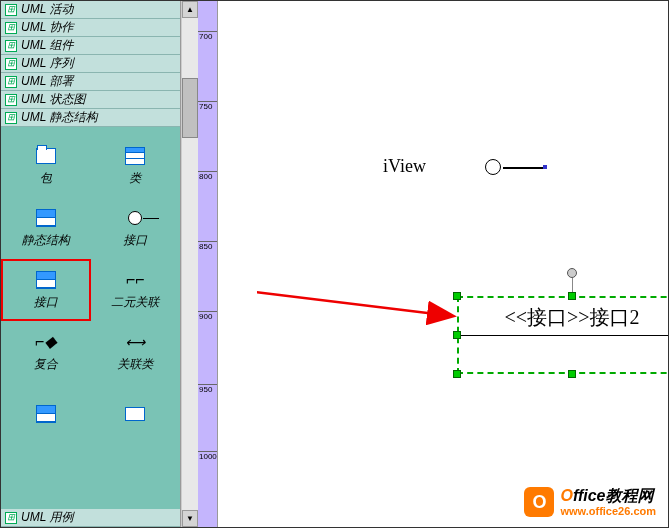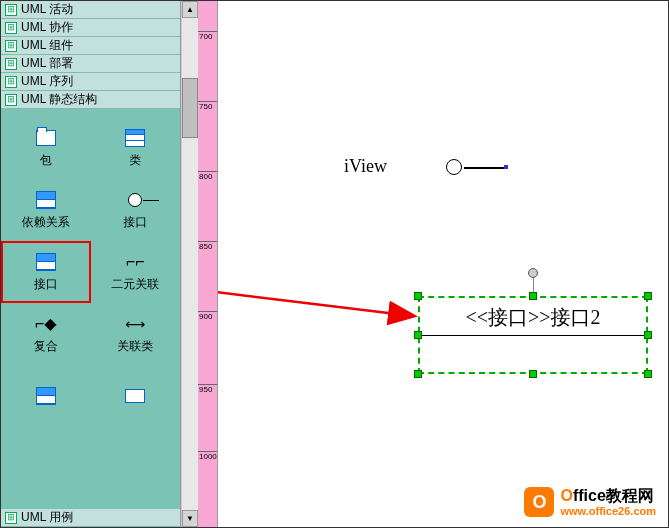--- a/index.html
+++ b/index.html
@@ -1,20 +1,20 @@
 <!DOCTYPE html>
 <html><head>
 <meta charset="utf-8">
 <style>
 * { box-sizing: border-box; margin: 0; padding: 0; }
 body { font-family: "SimSun", Arial, sans-serif; font-size: 12px; background: #fff; width: 669px; height: 528px; overflow: hidden; position: relative; }
 
 .container { display: flex; height: 528px; border: 1px solid #333; }
 
-.sidebar { width: 180px; background: #C2E0DC; border-right: 1px solid #999; display: flex; flex-direction: column; }
+.sidebar { width: 180px; background: #C2E0DC; border-right: 1px solid #999; display: flex; flex-direction: column; font-style: italic; }
 
 .tree-item { display: flex; align-items: center; height: 18px; background: #C2E0DC; border-bottom: 1px solid #8AB5B0; padding-left: 4px; cursor: pointer; }
 .tree-icon { width: 12px; height: 12px; border: 1px solid #0a5; background: #fff; display: flex; align-items: center; justify-content: center; margin-right: 4px; font-size: 9px; color: #0a5; line-height: 1; }
 .tree-icon::before { content: "⊞"; }
 
 .shape-panel { background: #7AC3B5; flex: 1; padding: 8px 0; display: grid; grid-template-columns: 1fr 1fr; grid-auto-rows: 62px; }
 .shape-cell { display: flex; flex-direction: column; align-items: center; justify-content: center; gap: 4px; }
 .shape-icon { width: 26px; height: 20px; display: flex; align-items: center; justify-content: center; }
 .shape-label { font-size: 12px; color: #000; }
 
@@ -36,28 +36,28 @@
 .iface-circle::after { content: ""; position: absolute; left: 14px; top: 6px; width: 16px; height: 1px; background: #000; }
 
 .gen-arrow::before { content: "◁——"; font-size: 12px; letter-spacing: -2px; }
 
 .binary-line { font-size: 16px; }
 
 .assoc-ic::before { content: "⟷"; font-size: 14px; }
 .assoc-ic2 { border-bottom: 1px dashed #000; width: 20px; position: relative; }
 .assoc-ic2::after { content: "▸"; position: absolute; right: -4px; top: -7px; font-size: 10px; }
 
-.ruler-v { width: 20px; background: #f9a8d4; border-right: 1px solid #999; position: relative; }
+.ruler-v { width: 20px; background: #c4b5fd; border-right: 1px solid #999; position: relative; }
 .ruler-v .tick { position: absolute; left: 0; width: 100%; border-top: 1px solid #666; font-size: 8px; padding-left: 1px; }
 
 .scrollbar-v { width: 17px; background: #e8e8e8; border-left: 1px solid #ccc; display: flex; flex-direction: column; }
 .scroll-btn { height: 17px; background: #d4d4d4; border: 1px solid #999; display: flex; align-items: center; justify-content: center; font-size: 8px; }
 .scroll-thumb { height: 60px; background: #c0c0c0; border: 1px solid #888; margin-top: 60px; }
 
-.canvas { flex: 1; position: relative; background-image: radial-gradient(circle, #bbb 0.5px, transparent 0.5px); background-size: 14px 14px; background-position: 4px 4px; overflow: hidden; }
+.canvas { flex: 1; position: relative; background-image: radial-gradient(circle, #bbb 0.5px, transparent 0.5px); background-size: 14px 14px; background-position: 4px 4px; overflow: hidden; margin-left: 39px; }
 
 .iview-label { position: absolute; left: 126px; top: 155px; font-size: 18px; font-family: "Times New Roman", serif; }
 .iview-circle { position: absolute; left: 228px; top: 158px; width: 16px; height: 16px; border: 1.5px solid #000; border-radius: 50%; background: #fff; }
 .iview-line { position: absolute; left: 246px; top: 166px; width: 40px; height: 1.5px; background: #000; }
 .iview-dot { position: absolute; left: 286px; top: 164px; width: 4px; height: 4px; background: #3333cc; }
 
 .interface-shape { position: absolute; left: 200px; top: 295px; width: 230px; height: 78px; }
 .sel-border { position: absolute; inset: 0; border: 2px dashed #0a0; background: #fff; }
 .sel-handle { position: absolute; width: 8px; height: 8px; background: #0c0; border: 1px solid #060; }
 .sel-handle.nw { left: -4px; top: -4px; } .sel-handle.n { left: 50%; top: -4px; margin-left: -4px; } .sel-handle.ne { right: -4px; top: -4px; }
@@ -66,21 +66,21 @@
 .rot-handle { position: absolute; left: 50%; top: -28px; margin-left: -5px; width: 10px; height: 10px; border: 1px solid #555; border-radius: 50%; background: #ccc; }
 .rot-line { position: absolute; left: 50%; top: -18px; width: 1px; height: 14px; background: #888; }
 
 .if-title { position: absolute; left: 2px; right: 2px; top: 2px; height: 36px; border-bottom: 1.5px solid #000; display: flex; align-items: center; justify-content: center; font-size: 20px; font-family: "SimSun", serif; }
 
 .arrow-svg { position: absolute; left: -145px; top: 100px; pointer-events: none; }
 
 .watermark { position: absolute; right: 12px; bottom: 10px; display: flex; align-items: center; gap: 6px; }
 .wm-icon { width: 30px; height: 30px; background: #ff7a00; border-radius: 6px; display: flex; align-items: center; justify-content: center; color: #fff; font-weight: bold; font-size: 18px; }
 .wm-text { display: flex; flex-direction: column; line-height: 1.1; }
-.wm-title { font-size: 16px; font-weight: bold; }
+.wm-title { font-size: 16px; font-weight: bold; font-style: italic; }
 .wm-title .o { color: #ff7a00; }
 .wm-url { font-size: 11px; color: #ff7a00; font-weight: bold; }
 </style>
 </head>
 <body>
 
 <div class="container">
   <div class="sidebar">
     <div class="tree-item">
         <span class="tree-icon"></span>
@@ -89,25 +89,29 @@
     <div class="tree-item">
         <span class="tree-icon"></span>
         <span>UML 协作</span>
       </div>
     <div class="tree-item">
         <span class="tree-icon"></span>
         <span>UML 组件</span>
       </div>
     <div class="tree-item">
         <span class="tree-icon"></span>
+        <span>UML 序列</span>
+      </div>
+    <div class="tree-item">
+        <span class="tree-icon"></span>
         <span>UML 部署</span>
       </div>
     <div class="tree-item">
         <span class="tree-icon"></span>
-        <span>UML 序列</span>
+        <span>UML 状态图</span>
       </div>
     <div class="tree-item">
         <span class="tree-icon"></span>
         <span>UML 静态结构</span>
       </div>
 
     <div class="shape-panel">
       <div class="shape-cell">
         <div class="shape-icon">
             <div class="folder-ic"></div>
@@ -124,21 +128,21 @@
           </div>
         <div class="shape-label">类</div>
       </div>
       <div class="shape-cell">
         <div class="shape-icon">
             <div class="datatype-ic">
               <div></div>
               <div></div>
             </div>
           </div>
-        <div class="shape-label">依赖关系</div>
+        <div class="shape-label">静态结构</div>
       </div>
       <div class="shape-cell">
         <div class="shape-icon">
             <div class="iface-circle"></div>
           </div>
         <div class="shape-label">接口</div>
       </div>
       <div class="shape-cell selected-box">
         <div class="shape-icon">
             <div class="datatype-ic">

